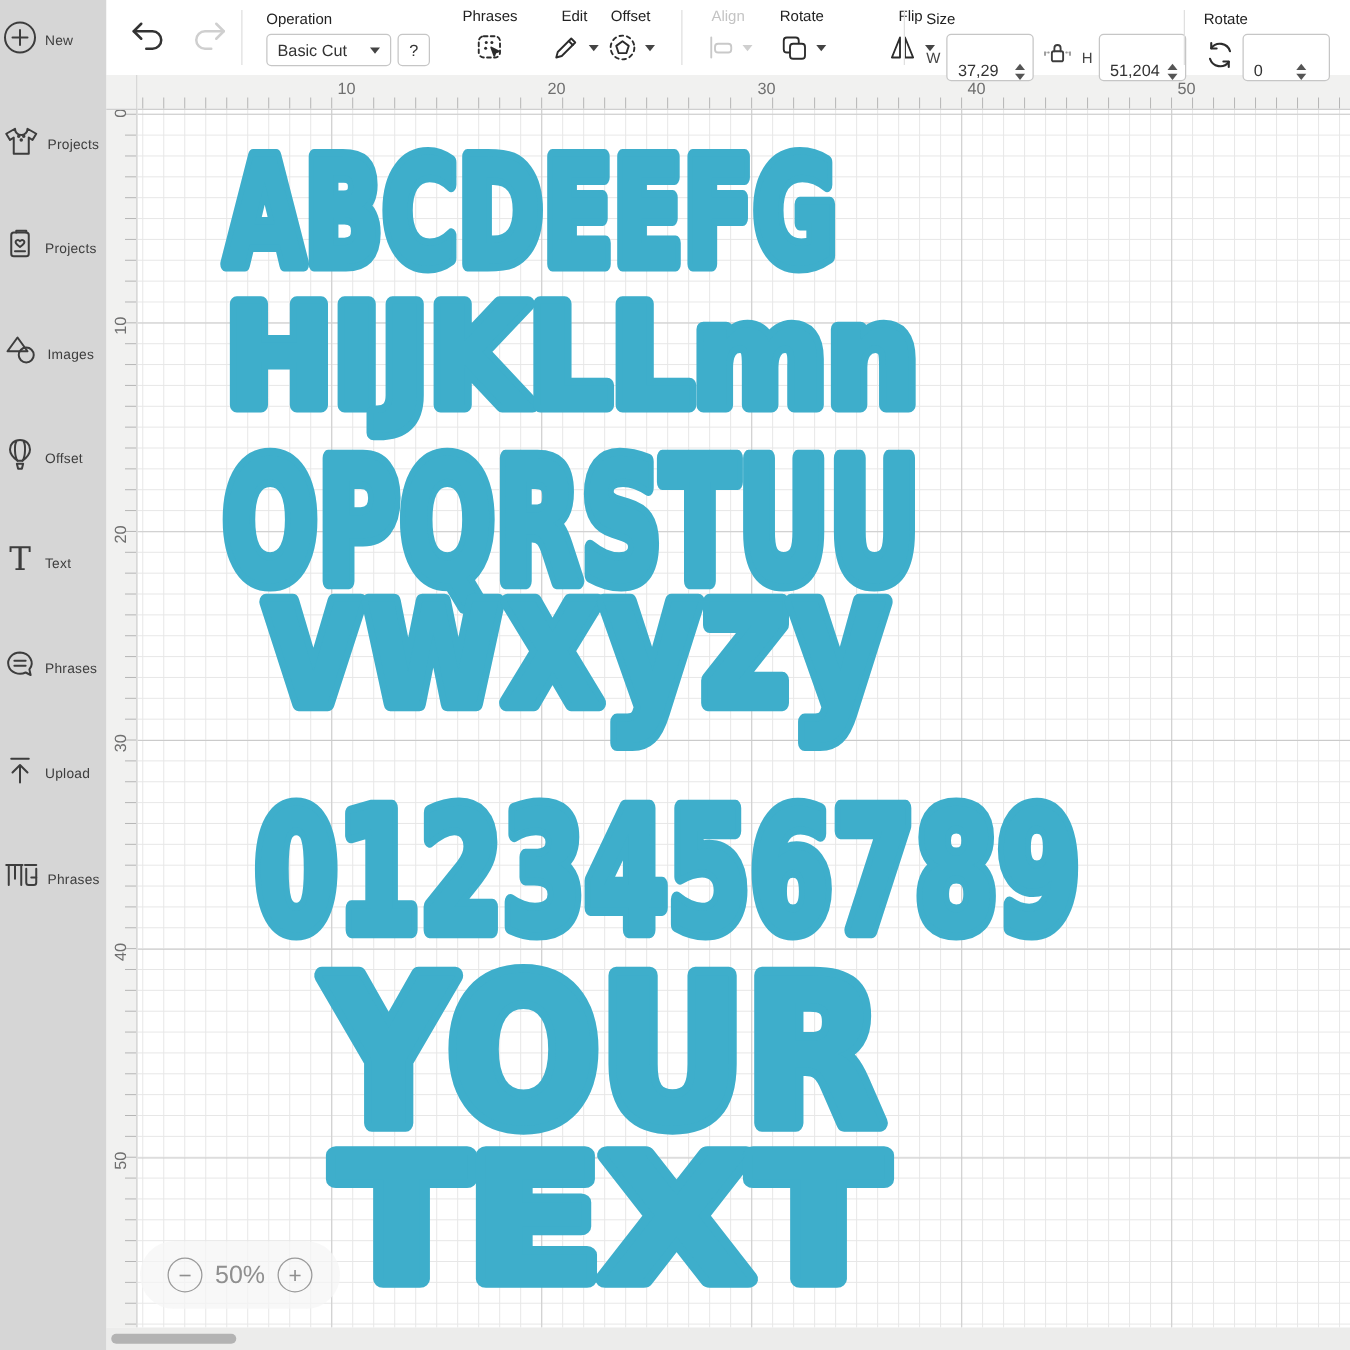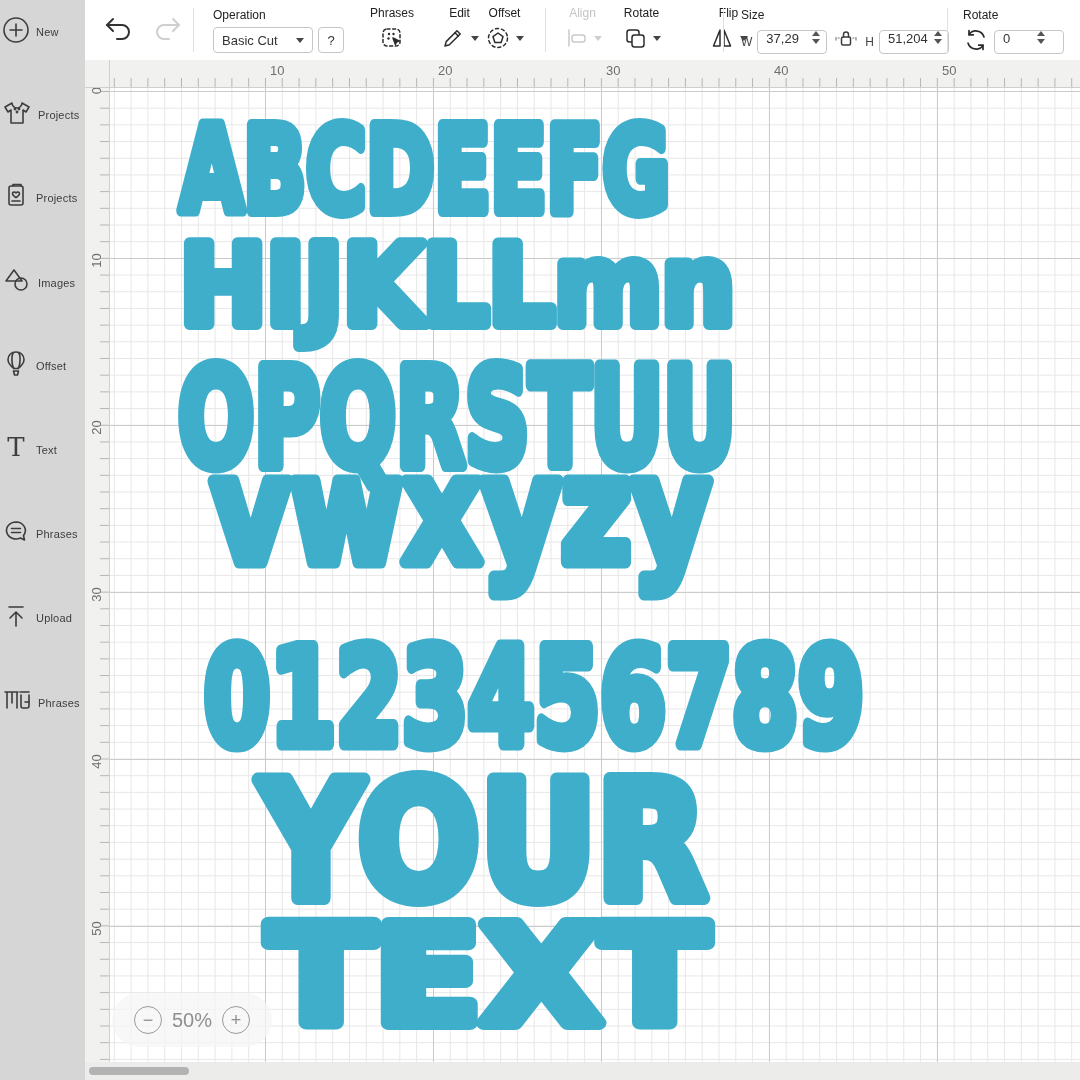--- a/index.html
+++ b/index.html
@@ -31,22 +31,22 @@
   .toolgroup.disabled svg { stroke:#c9c9c9; }
   .iconrow { display:flex; align-items:center; gap:5px; }
   .caret { width:0; height:0; border-left:4px solid transparent;
     border-right:4px solid transparent; border-top:5px solid #444; }
   .toolgroup.disabled .caret { border-top-color:#cfcfcf; }
   .selectbox { display:flex; align-items:center; justify-content:space-between;
     border:1px solid #c6c6c6; border-radius:4px; background:#fff; height:26px;
     padding:0 8px; font-size:13px; color:#333; cursor:pointer; }
   .helpbtn { border:1px solid #c6c6c6; border-radius:4px; background:#fff;
     width:26px; height:26px; font-size:13px; color:#333; cursor:pointer; }
-  .numwrap { display:flex; align-items:flex-start; border:1px solid #c6c6c6;
-    border-radius:4px; height:24px; background:#fff; }
+  .numwrap { display:flex; align-items:flex-end; border:1px solid #c6c6c6;
+    border-radius:4px; height:38px; background:#fff; }
   .numwrap input { border:none; outline:none; width:52px; font-size:13px;
     color:#333; padding-left:8px; font-family:"Liberation Sans",sans-serif; background:transparent; }
   .stepper { display:flex; flex-direction:column; gap:3px; padding:0 6px 0 2px; cursor:pointer; }
   .stepper .up { width:0;height:0;border-left:4px solid transparent;
     border-right:4px solid transparent;border-bottom:5px solid #555; }
   .stepper .dn { width:0;height:0;border-left:4px solid transparent;
     border-right:4px solid transparent;border-top:5px solid #555; }
   .small-label { font-size:12px; color:#444; }
 
   

